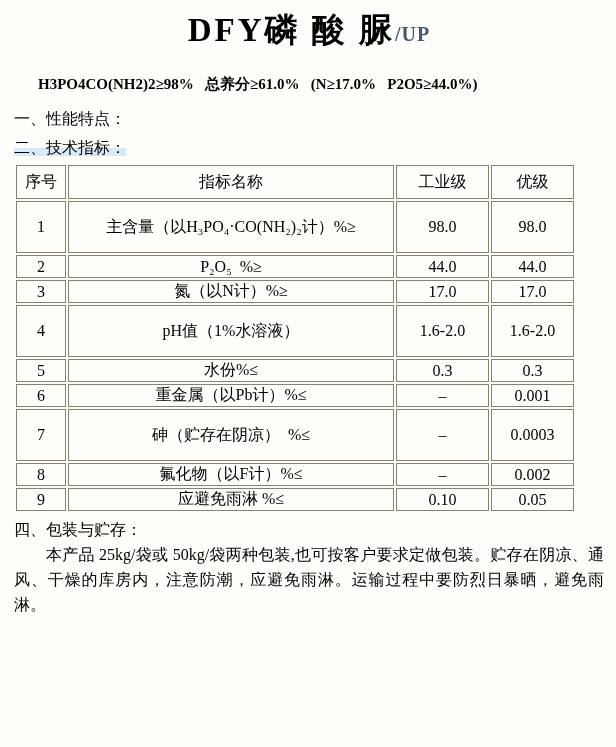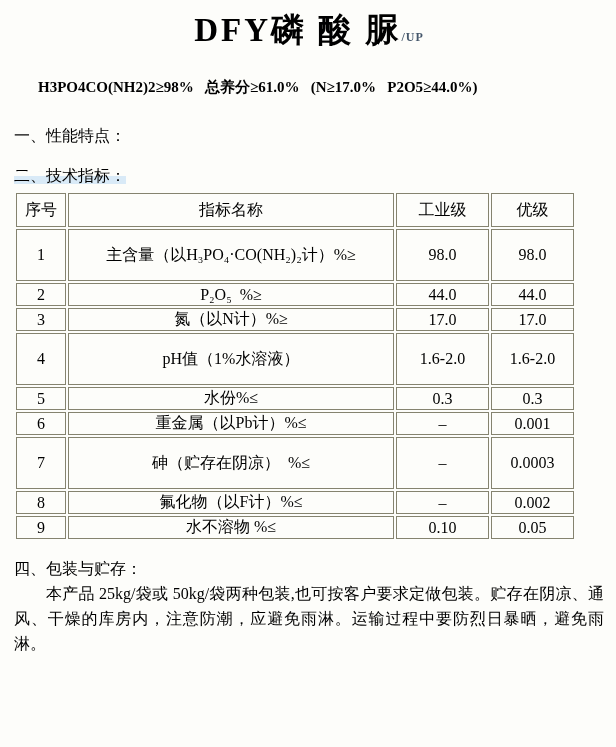--- a/index.html
+++ b/index.html
@@ -21,47 +21,47 @@
   .title {
     text-align: center;
     font-size: 33px;
     font-weight: 700;
     letter-spacing: 3px;
     margin: 2px 0 0 0;
     line-height: 44px;
     white-space: pre;
   }
   .title-suffix {
-    font-size: 12px;
+    font-size: 20px;
     letter-spacing: 1px;
     font-weight: 600;
     color: #46586c;
   }
   .spec-line {
     font-weight: 700;
     font-size: 15px;
     margin-top: 18px;
     line-height: 20px;
     white-space: pre;
     margin-left: 24px;
   }
   .sec-heading {
-    margin-top: 15px;
+    margin-top: 4px;
     line-height: 25px;
   }
   .para {
     margin: 0;
     line-height: 25px;
     text-indent: 32px;
     text-align: justify;
   }
   .hl {
     background: linear-gradient(180deg, rgba(0,0,0,0) 55%, #d9eaf7 55%);
   }
-  .first-heading { margin-top: 26px; }
+  .first-heading { margin-top: 12px; }
   .spec-table {
     border-collapse: separate;
     border-spacing: 2px;
     width: 560px;
     margin: 3px 0 2px 0;
     table-layout: fixed;
   }
   .spec-table th, .spec-table td {
     border: 1px solid #85836f;
     text-align: center;
@@ -150,21 +150,21 @@
         <td>0.0003</td>
       </tr>
       <tr class="short">
         <td>8</td>
         <td>氟化物（以F计）%≤</td>
         <td>–</td>
         <td>0.002</td>
       </tr>
       <tr class="short">
         <td>9</td>
-        <td>水不溶物 %≤</td>
+        <td>应避免雨淋 %≤</td>
         <td>0.10</td>
         <td>0.05</td>
       </tr>
     </tbody>
   </table>
 
 
   <div class="sec-heading">四、包装与贮存：</div>
   <p class="para">本产品 25kg/袋或 50kg/袋两种包装,也可按客户要求定做包装。贮存在阴凉、通风、干燥的库房内，注意防潮，应避免雨淋。运输过程中要防烈日暴晒，避免雨淋。</p>
 

